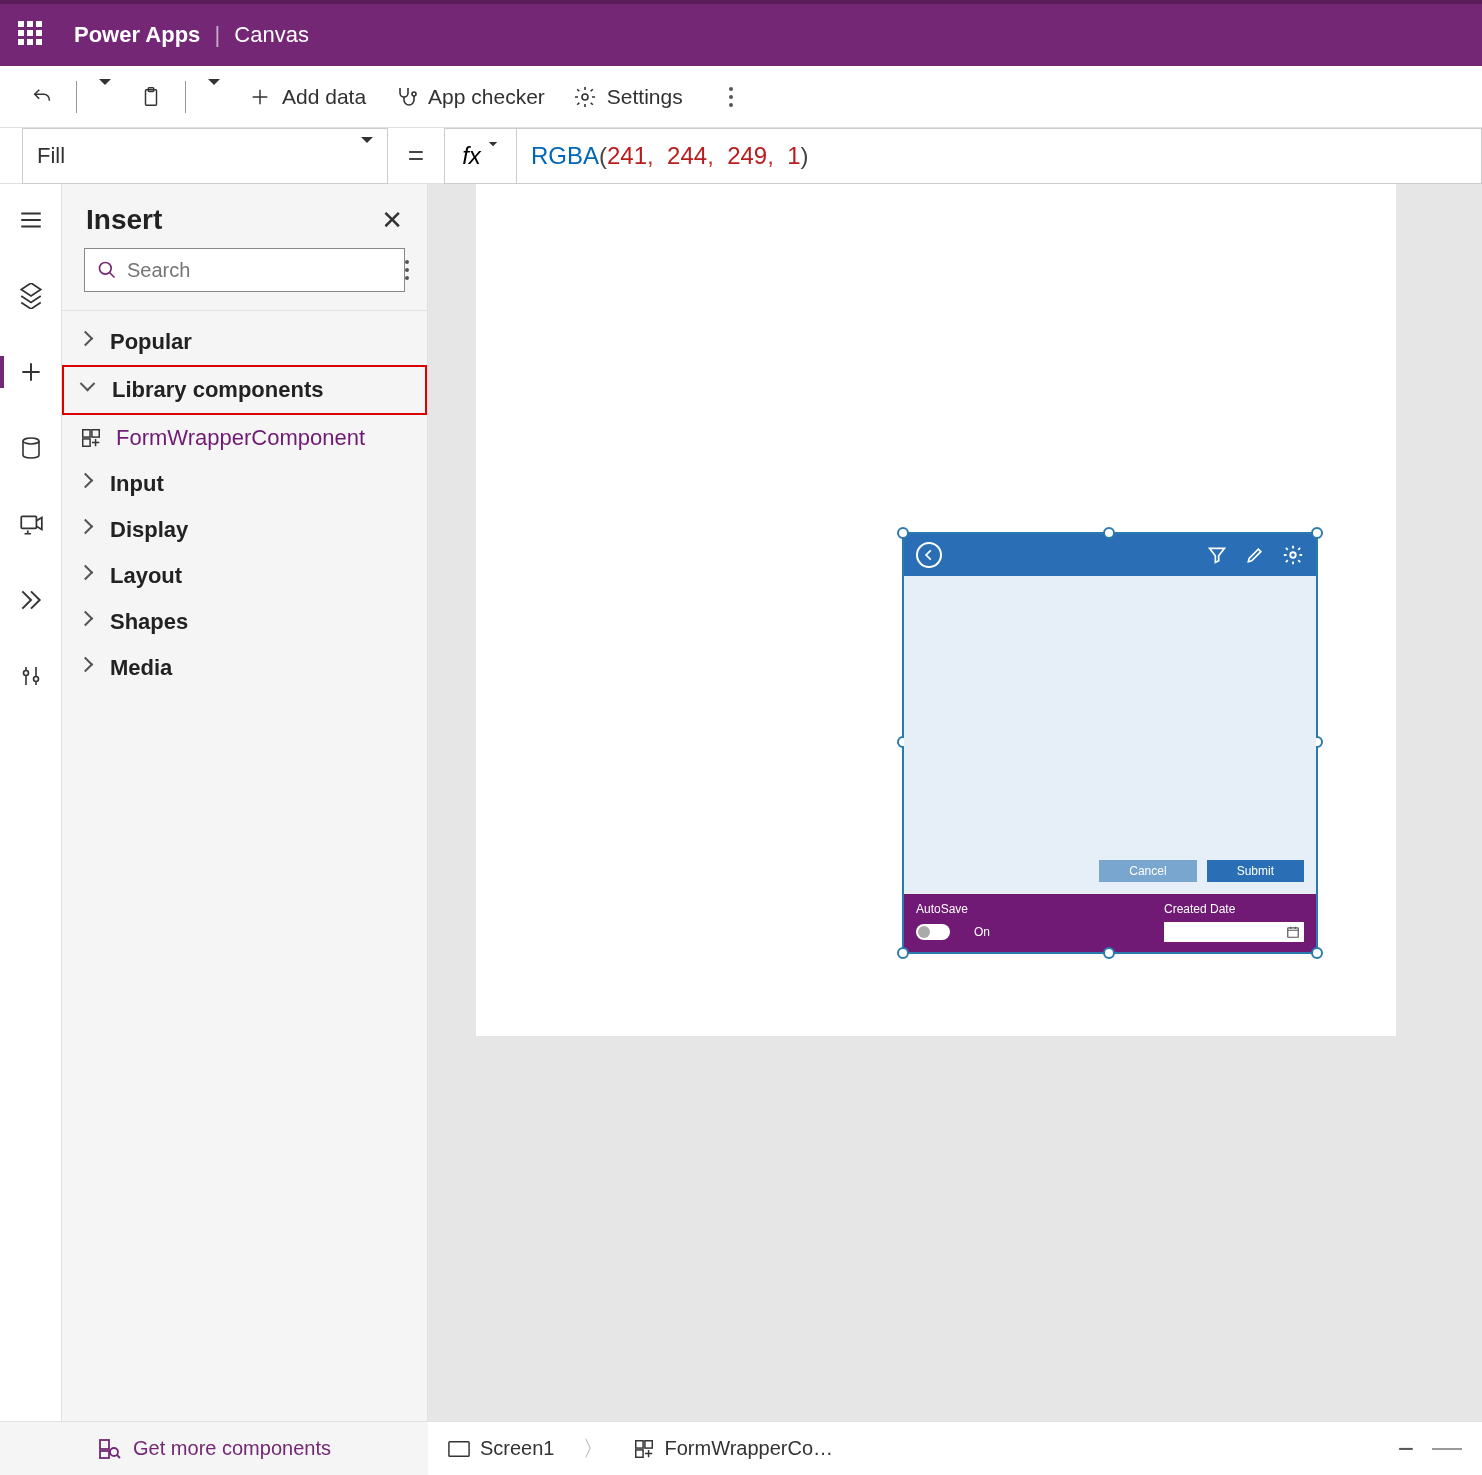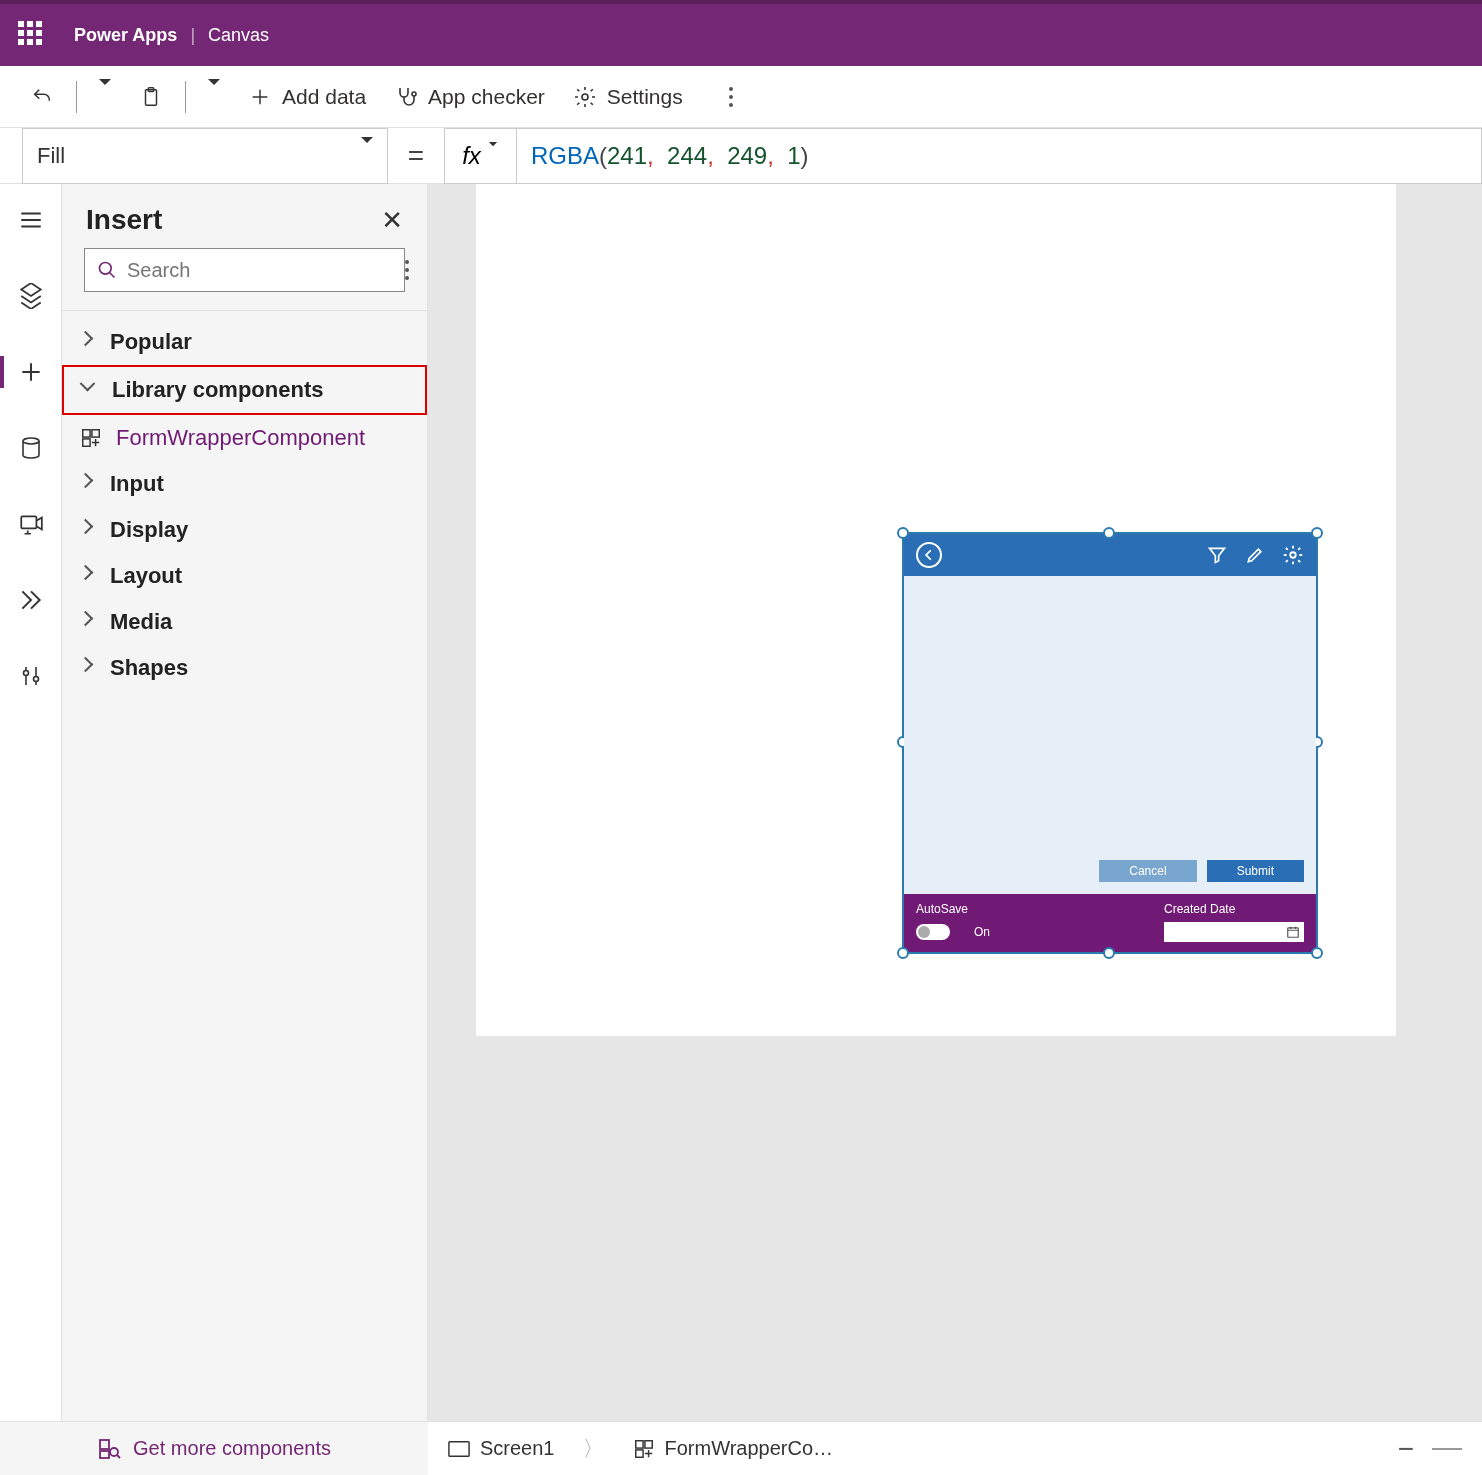--- a/index.html
+++ b/index.html
@@ -2,40 +2,40 @@
 <html><head>
 <meta charset="utf-8">
 <style>
 * { box-sizing: border-box; margin: 0; padding: 0; font-family: "Segoe UI", -apple-system, sans-serif; }
 html, body { width: 1482px; height: 1475px; background: #fff; overflow: hidden; }
 
 
 .header { height: 66px; background: #742774; display: flex; align-items: center; padding: 0 18px; color: #fff; border-top: 4px solid #5a1d5a; }
 .waffle { width: 28px; height: 28px; display: grid; grid-template-columns: repeat(3,6px); grid-template-rows: repeat(3,6px); gap: 3px; margin-right: 28px; cursor: pointer; }
 .waffle span { background:#fff; }
-.app-title { font-size: 18px; font-weight: 600; }
+.app-title { font-size: 22px; font-weight: 600; }
 .app-title .divider { opacity: .6; padding: 0 8px; font-weight: 300; }
 .sub-title { font-weight: 400; }
 
 
 .toolbar { height: 62px; border-bottom: 1px solid #e1e1e1; display:flex; align-items:center; padding: 0 20px; gap: 8px; color:#323130; }
 .tool-btn { display:flex; align-items:center; gap:10px; padding:4px 10px; font-size:21px; color:#323130; cursor:pointer; }
 .tool-sep { width:1px; height:32px; background:#999; margin: 0 4px; }
 .icon { width:24px; height:24px; display:inline-flex; align-items:center; justify-content:center; }
 .chevron-down::after { content:""; border:6px solid transparent; border-top-color:#333; transform:translateY(3px); }
 
 
 .formula-bar { height:56px; border-bottom:1px solid #e1e1e1; display:flex; align-items:center; }
 .prop-select { width:366px; height:56px; border:1px solid #ccc; margin:6px 0 6px 22px; display:flex; align-items:center; justify-content:space-between; padding:0 14px; font-size:22px; color:#333; cursor:pointer; }
 .eq { width:56px; text-align:center; font-size:28px; color:#444; }
 .fx-btn { width:72px; height:56px; border:1px solid #ccc; border-right:none; display:flex; align-items:center; justify-content:center; gap:6px; font-style:italic; font-family: "Times New Roman", serif; font-size:24px; cursor:pointer; }
 .formula-input { flex:1; height:56px; border:1px solid #ccc; display:flex; align-items:center; padding:0 14px; font-family: Consolas, monospace; font-size:24px; }
 .tok-func { color:#0066b8; }
 .tok-paren { color:#444; }
-.tok-num { color:#14532d; }
+.tok-num { color:#b91c1c; }
 .tok-comma { color:#c0392b; }
 
 
 .body { display:flex; height: calc(1475px - 66px - 62px - 56px - 54px); }
 
 
 .rail { width:62px; border-right:1px solid #e1e1e1; display:flex; flex-direction:column; align-items:center; padding-top:16px; gap:36px; }
 .rail-btn { width:40px; height:40px; display:flex; align-items:center; justify-content:center; cursor:pointer; color:#333; }
 .rail-btn.active { position:relative; }
 .rail-btn.active::before { content:""; position:absolute; left:-11px; top:4px; bottom:4px; width:4px; background:#742774; }
@@ -298,25 +298,25 @@
       <div class="tree-item">
         <span class="arrow r"></span>
         <span>Display</span>
       </div>
       <div class="tree-item">
         <span class="arrow r"></span>
         <span>Layout</span>
       </div>
       <div class="tree-item">
         <span class="arrow r"></span>
+        <span>Shapes</span>
+      </div>
+      <div class="tree-item">
+        <span class="arrow r"></span>
         <span>Media</span>
-      </div>
-      <div class="tree-item">
-        <span class="arrow r"></span>
-        <span>Shapes</span>
       </div>
     </div>
   </div>
 
   <div class="canvas-wrap">
     <div class="screen-bg"></div>
 
     <div class="component">
 
       <div class="sel-dot" style="left:-7px;top:-7px"></div>

